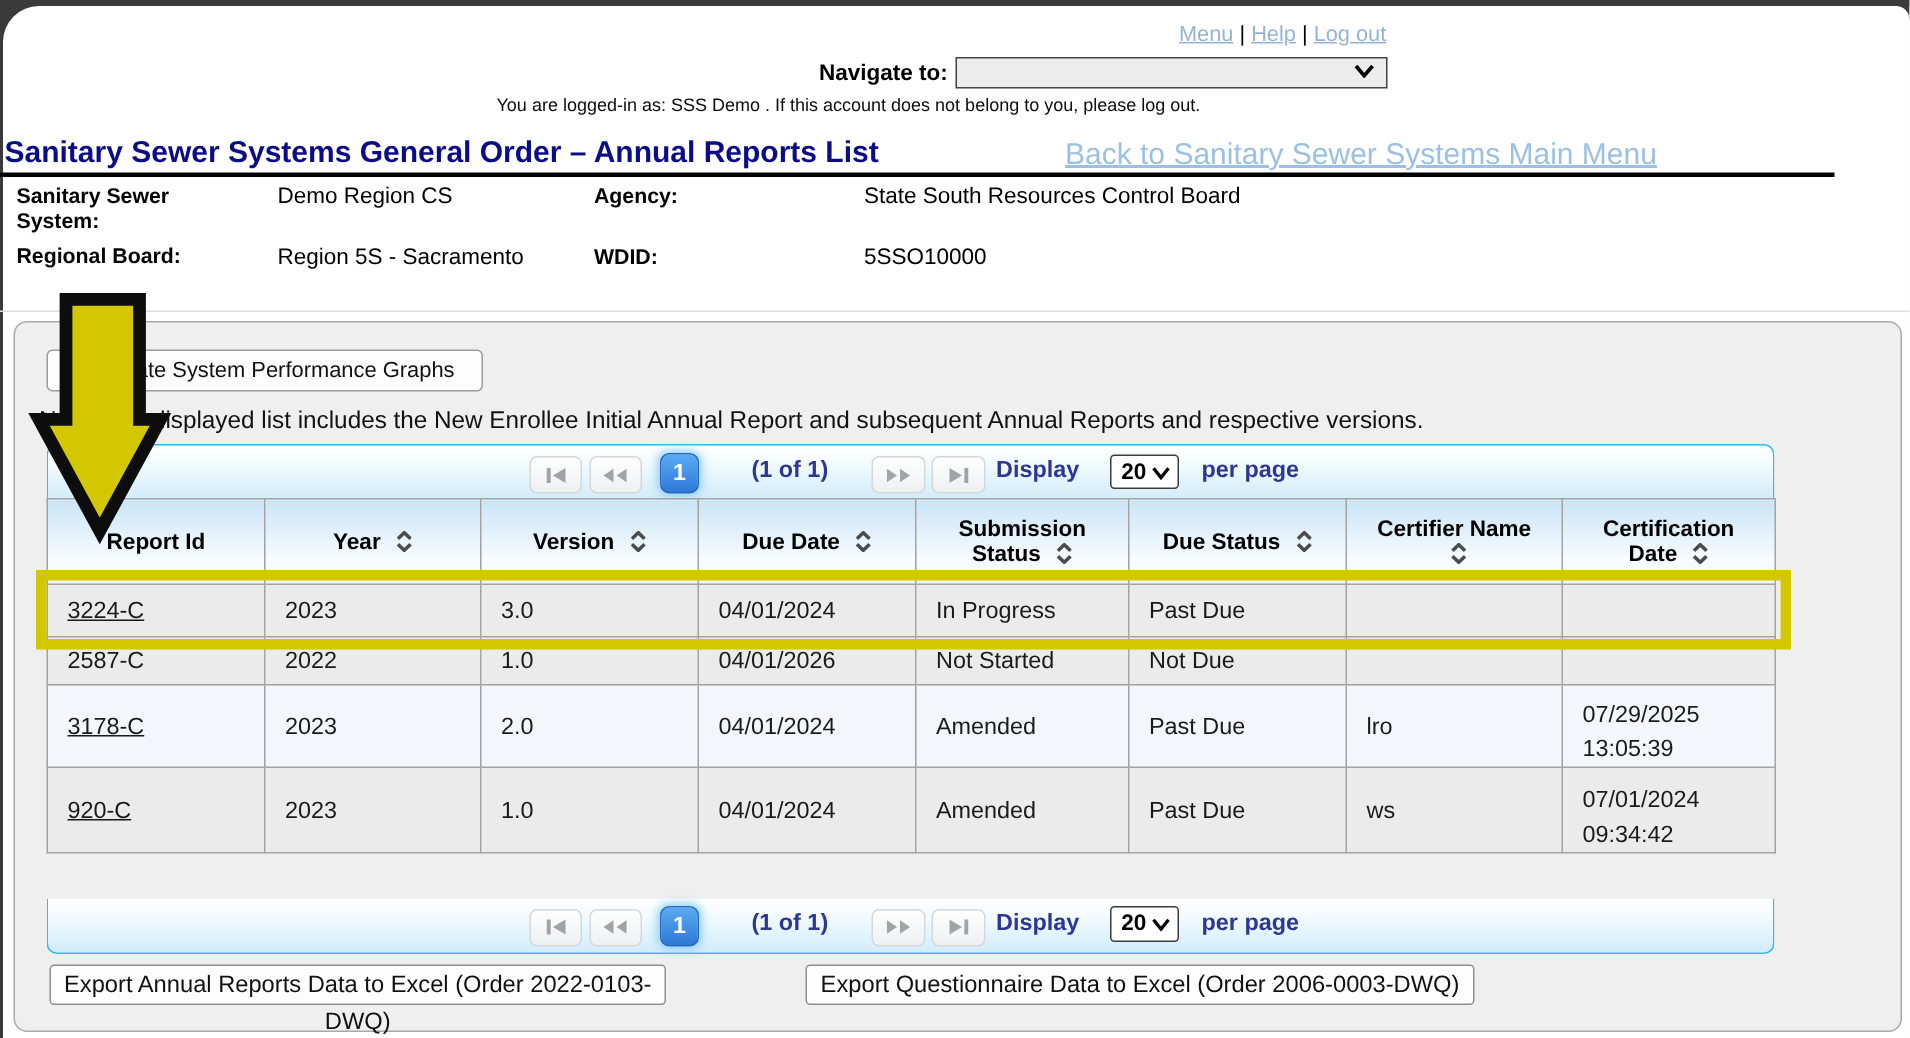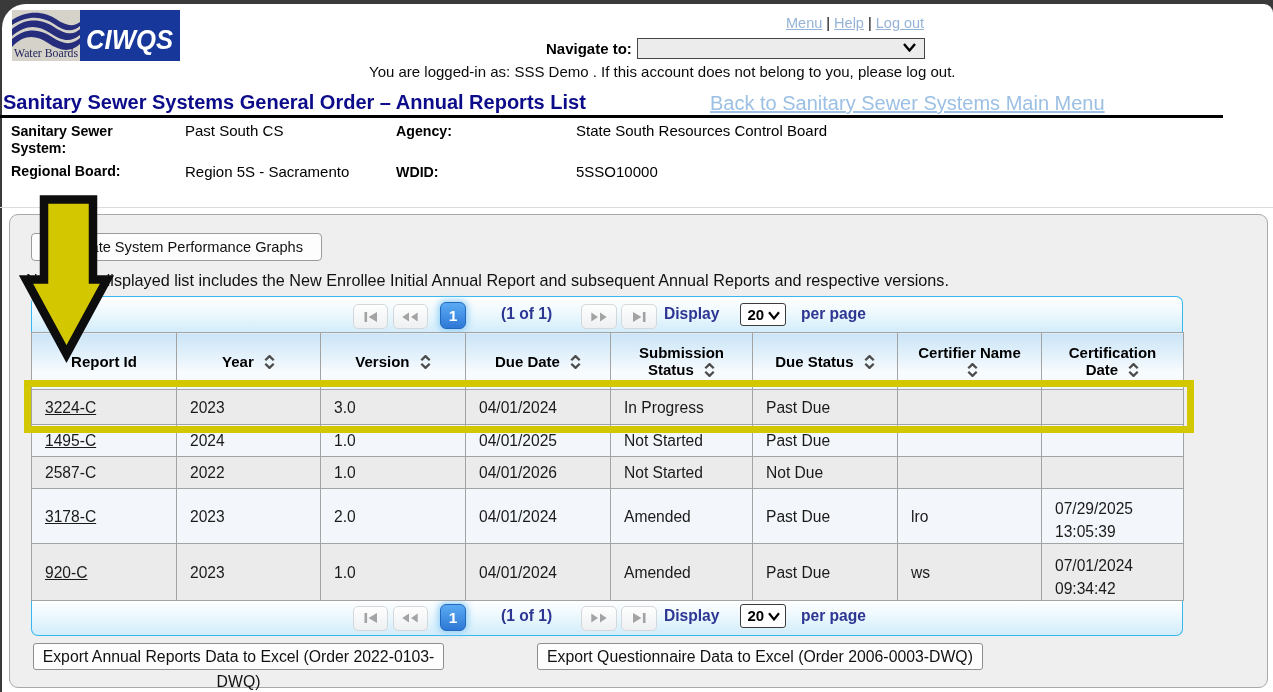--- a/index.html
+++ b/index.html
@@ -12,21 +12,21 @@
 #cornTL{left:0;top:0;width:42px;height:44px;background:#3a3a3a;}
 #cornTLw{left:2px;top:4px;width:44px;height:44px;background:#fff;border-top-left-radius:24px;}
 #cornTR{right:0;top:0;width:11px;height:13px;background:#3a3a3a;}
 #cornTRw{right:0;top:4px;width:11px;height:13px;background:#fff;border-top-right-radius:9px;}
 
 #toplinks{top:15px;left:786px;width:145px;font-size:14.5px;white-space:nowrap;color:#000;}
 #toplinks a{color:#95b3d7;text-decoration:underline;}
 #navlabel{top:40px;left:546px;font-size:15px;font-weight:bold;color:#000;}
 #navsel{top:38px;left:637px;width:288px;height:21px;background:#ececec;border:1.8px solid #454545;box-sizing:border-box;}
 #navsel svg{position:absolute;right:8px;top:4px;}
-#loggedin{top:62.5px;left:331px;font-size:15px;color:#0b0b0b;white-space:nowrap;margin-left:38px;}
+#loggedin{top:62.5px;left:331px;font-size:12px;color:#0b0b0b;white-space:nowrap;}
 #title{top:91px;left:3px;font-size:20px;font-weight:bold;color:#0c0c8a;}
 #backlink{top:92px;left:710px;font-size:20px;color:#9cc0e4;text-decoration:underline;}
 #titleline{top:115px;left:0;width:1223px;height:2.6px;background:#000;}
 .flab{font-size:14.2px;font-weight:bold;color:#000;line-height:16.5px;}
 .fval{font-size:15px;color:#000;}
 #sep207{top:207px;left:0;width:1273px;height:1px;background:#dcdcdc;}
 
 #panel{left:9px;top:214px;width:1259px;height:474px;background:#efefef;border:1px solid #a9a9a9;border-radius:9px;box-sizing:border-box;}
 #genbtn{left:31px;top:233px;width:291px;height:28px;background:#fdfdfd;border:1px solid #9b9b9b;border-radius:4px;box-sizing:border-box;text-align:center;font-size:14.6px;color:#111;line-height:26px;}
 #notetxt{left:26px;top:271px;font-size:16.2px;color:#111;white-space:nowrap;}
@@ -58,46 +58,35 @@
 </head>
 <body>
 <div id="page">
   <div class="abs" id="topbar"></div>
   <div class="abs" id="leftbar"></div>
   <div class="abs" id="cornTL"></div>
   <div class="abs" id="cornTLw"></div>
   <div class="abs" id="cornTR"></div>
   <div class="abs" id="cornTRw"></div>
 
-  <div class="abs" id="logo" style="left:12px;top:10px;width:168px;height:51px;">
-    <svg width="168" height="51" viewBox="0 0 168 51">
-      <rect x="0" y="0" width="68" height="51" fill="#d5d2c9"></rect>
-      <path d="M0,10 C16,-1 34,2 44,9 C54,16 62,17 68,12 L68,16 C60,23 52,21 42,14 C30,6 16,5 0,15 Z" fill="#262d7c"></path>
-      <path d="M0,19 C14,7 30,9 42,17 C54,25 62,25 68,19 L68,25 C58,33 50,31 38,23 C26,15 14,14 0,26 Z" fill="#262d7c"></path>
-      <path d="M0,29 C14,17 28,19 40,27 C52,35 60,35 68,28 L68,34 C58,43 48,41 36,33 C24,25 12,24 0,37 Z" fill="#262d7c"></path>
-      <text x="2" y="47" font-family="Liberation Serif,serif" font-size="13" fill="#23255e" textLength="64" lengthAdjust="spacingAndGlyphs">Water Boards</text>
-      <rect x="68" y="0" width="100" height="51" fill="#17379a"></rect>
-      <text x="74" y="38.5" font-family="Liberation Sans,sans-serif" font-size="28.5" font-weight="bold" font-style="italic" fill="#fff" textLength="87" lengthAdjust="spacingAndGlyphs">CIWQS</text>
-    </svg>
-  </div>
 
   <div class="abs" id="toplinks"><a href="#">Menu</a> | <a href="#">Help</a> | <a href="#">Log out</a></div>
   <div class="abs" id="navlabel">Navigate to:</div>
   <div class="abs" id="navsel">
       <svg width="13" height="9" viewBox="0 0 13 9">
         <path d="M1,1 L6.5,7.5 L12,1" fill="none" stroke="#000" stroke-width="2.4"></path>
       </svg>
     </div>
   <div class="abs" id="loggedin">You are logged-in as: SSS Demo . If this account does not belong to you, please log out.</div>
   <div class="abs" id="title">Sanitary Sewer Systems General Order – Annual Reports List</div>
   <a class="abs" id="backlink" href="#">Back to Sanitary Sewer Systems Main Menu</a>
   <div class="abs" id="titleline"></div>
 
   <div class="abs flab" style="left:11px;top:123px;width:130px;">Sanitary Sewer System:</div>
-  <div class="abs fval" style="left:185px;top:121.5px;">Past South CS</div>
+  <div class="abs fval" style="left:185px;top:121.5px;">Demo Region CS</div>
   <div class="abs flab" style="left:396px;top:122.5px;">Agency:</div>
   <div class="abs fval" style="left:576px;top:121.5px;">State South Resources Control Board</div>
   <div class="abs flab" style="left:11px;top:162.5px;">Regional Board:</div>
   <div class="abs fval" style="left:185px;top:162.5px;">Region 5S - Sacramento</div>
   <div class="abs flab" style="left:396px;top:163.5px;">WDID:</div>
   <div class="abs fval" style="left:576px;top:162.5px;">5SSO10000</div>
 
   <div class="abs" id="sep207"></div>
   <div class="abs" id="panel"></div>
   <div class="abs" id="genbtn">Generate System Performance Graphs</div>
@@ -222,30 +211,20 @@
     <tr class="odd" style="height:35px;">
       <td><a href="#">3224-C</a></td>
           <td>2023</td>
           <td>3.0</td>
           <td>04/01/2024</td>
           <td>In Progress</td>
           <td>Past Due</td>
           <td></td>
           <td></td>
     </tr>
-    <tr class="even" style="height:32px;">
-      <td><a href="#">1495-C</a></td>
-          <td>2024</td>
-          <td>1.0</td>
-          <td>04/01/2025</td>
-          <td>Not Started</td>
-          <td>Past Due</td>
-          <td></td>
-          <td></td>
-    </tr>
     <tr class="odd" style="height:32px;">
       <td>2587-C</td>
           <td>2022</td>
           <td>1.0</td>
           <td>04/01/2026</td>
           <td>Not Started</td>
           <td>Not Due</td>
           <td></td>
           <td></td>
     </tr>

